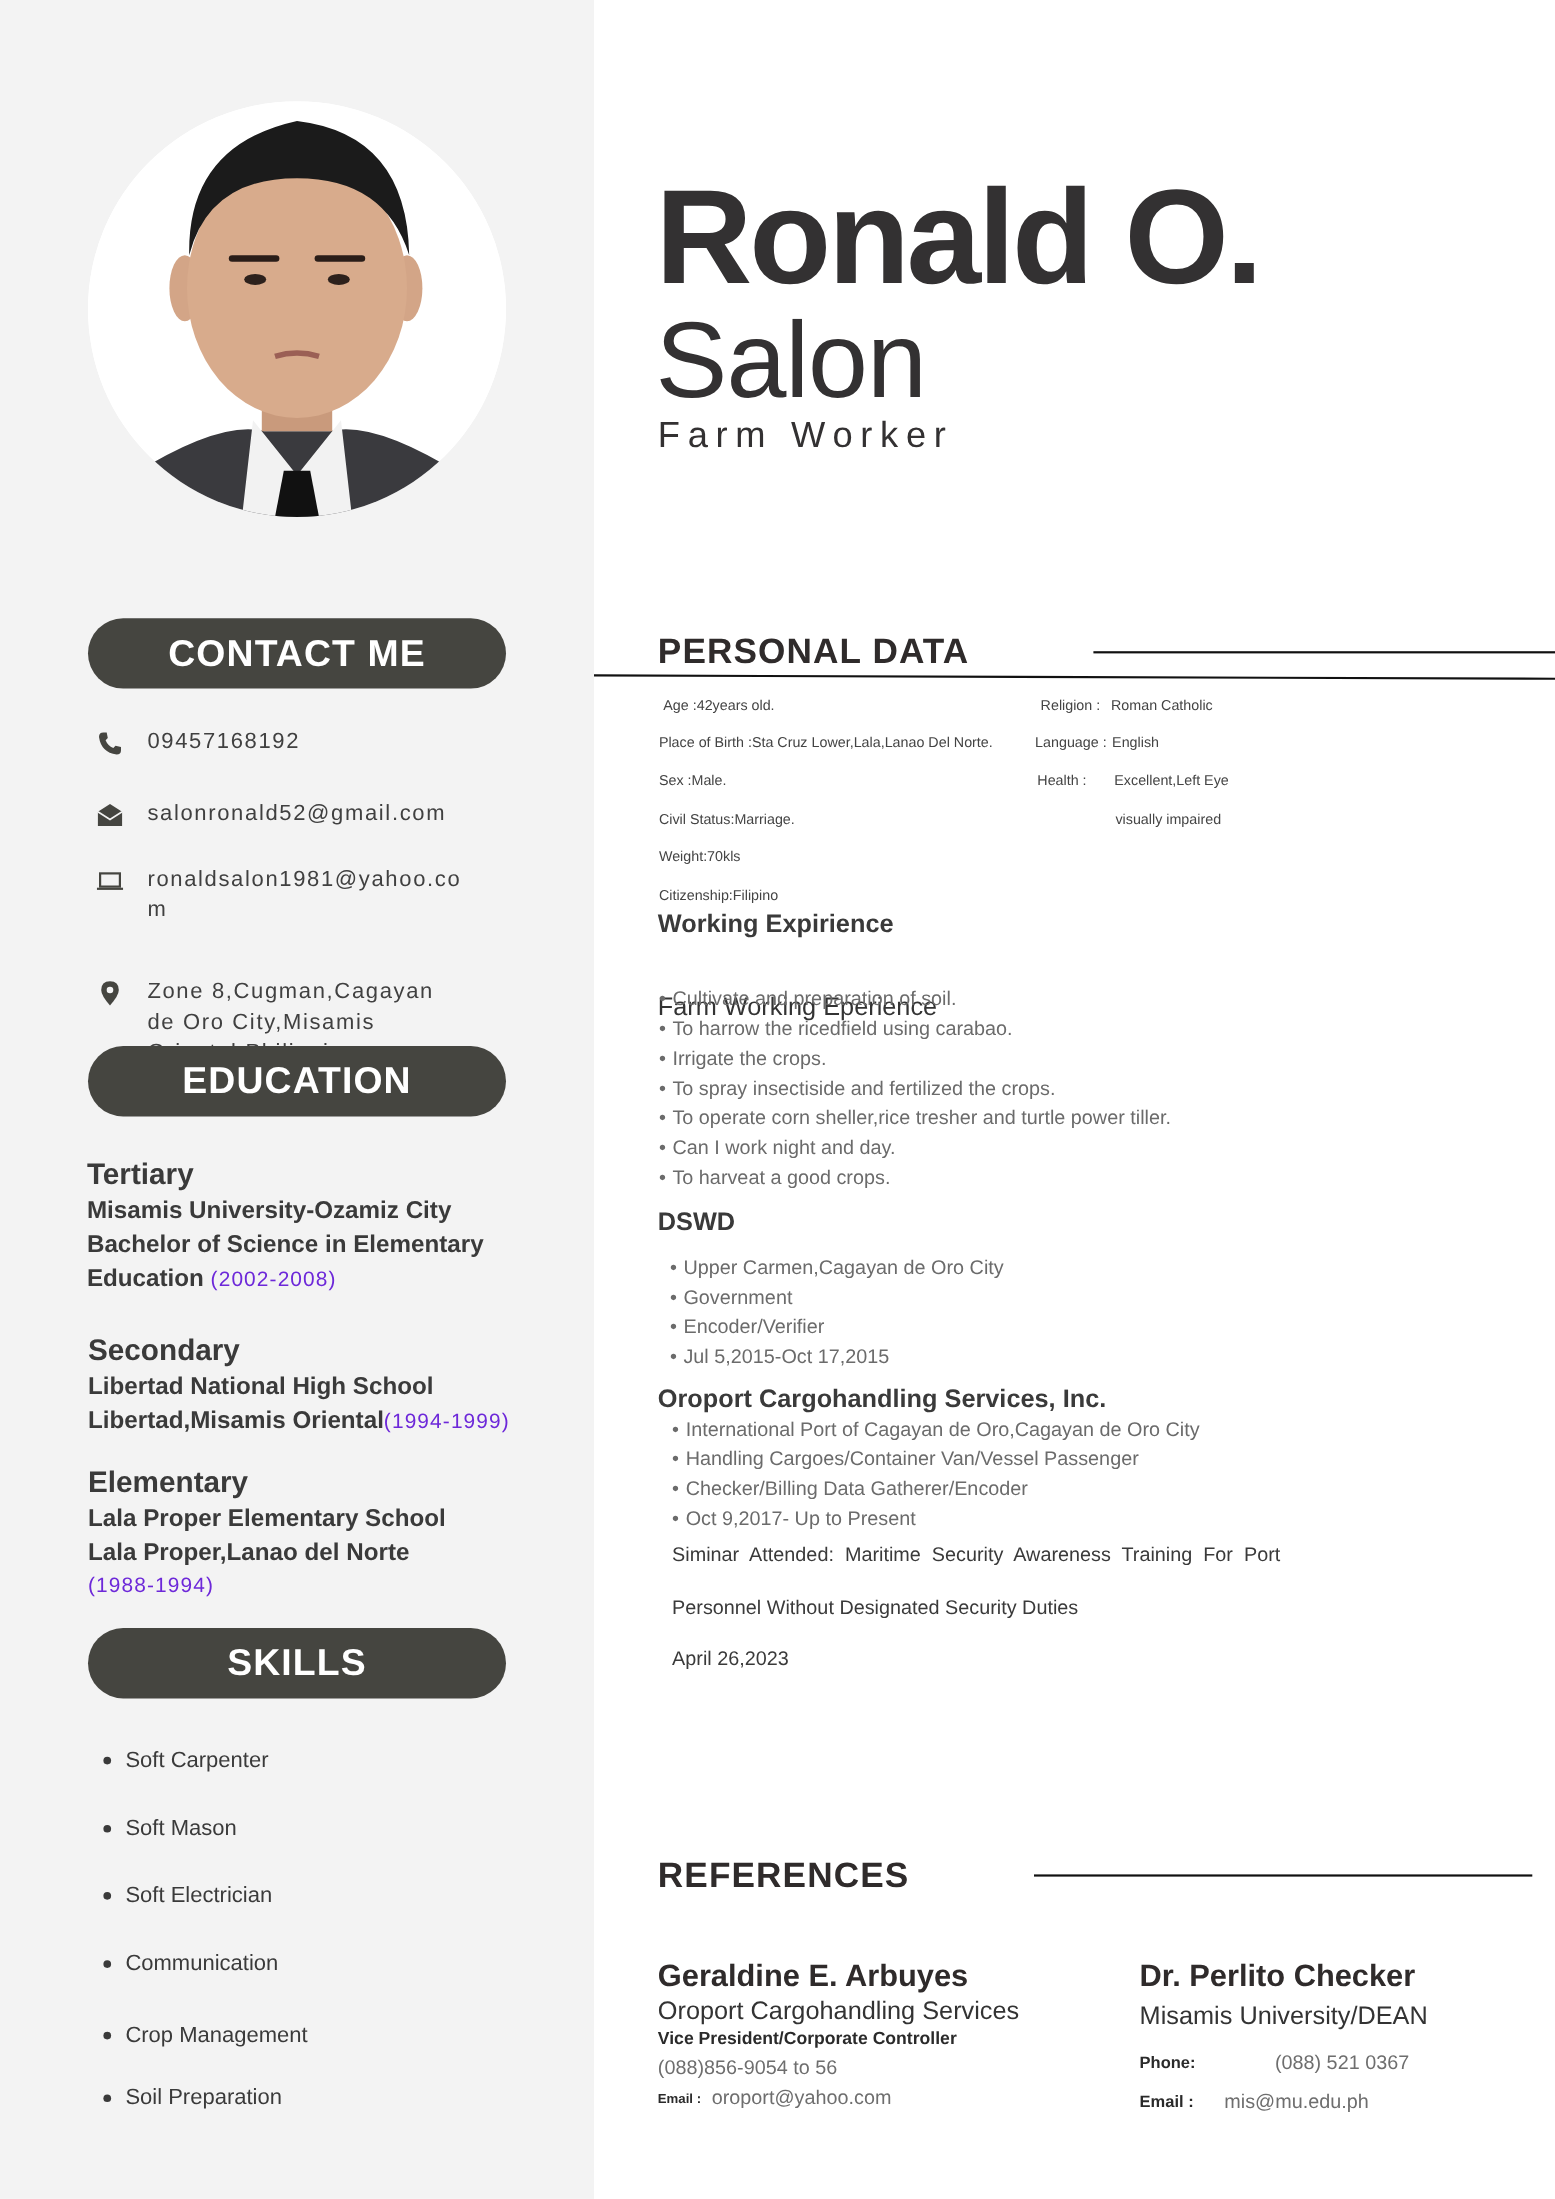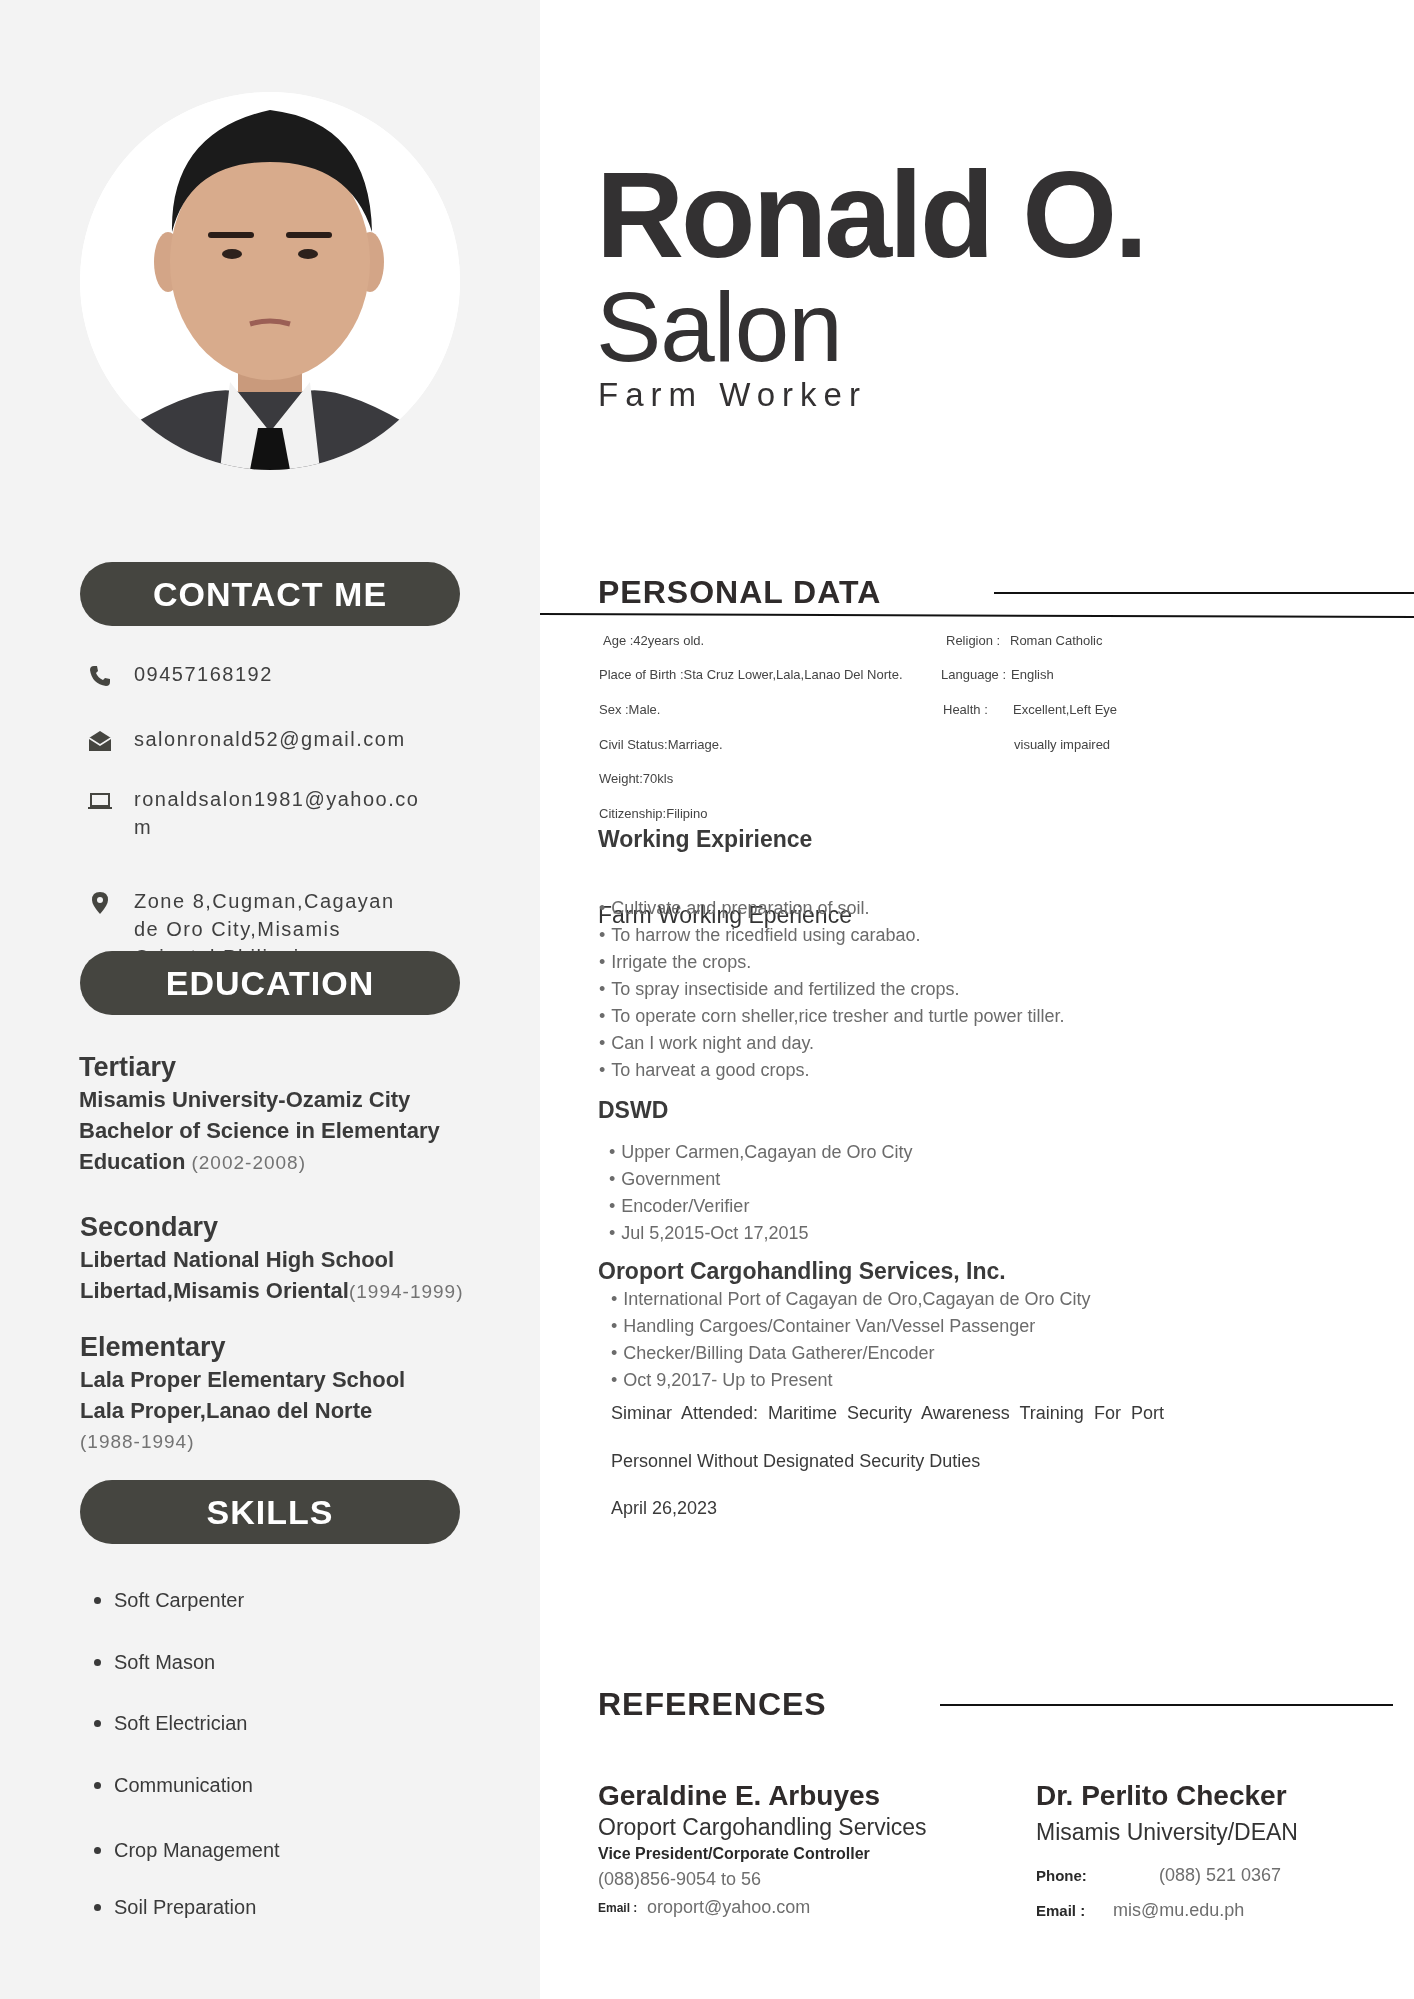--- a/index.html
+++ b/index.html
@@ -18,21 +18,21 @@
 
   
   .contact-row { position: absolute; left: 88px; display: flex; align-items: flex-start; }
   .contact-row .ic { width: 24px; height: 24px; margin-right: 22px; margin-top: 4px; flex: none; }
   .contact-row .txt { font-size: 20px; letter-spacing: 1.5px; color: #404040; line-height: 28px; width: 290px; word-break: break-all; }
 
   
   .edu { position: absolute; left: 79px; width: 440px; }
   .edu .lvl { font-size: 27px; font-weight: bold; color: #3a3a3a; line-height: 34px; }
   .edu .inst { font-size: 22px; font-weight: bold; color: #3a3a3a; line-height: 31px; }
-  .edu .yrs { font-size: 19px; font-weight: normal; color: #737373; letter-spacing: 1px; }
+  .edu .yrs { font-size: 19px; font-weight: normal; color: #6d28d9; letter-spacing: 1px; }
 
   
   .skill { position: absolute; left: 94px; display: flex; align-items: center; font-size: 20px; color: #3a3a3a; }
   .skill .dot { width: 7px; height: 7px; background: #3a3a3a; border-radius: 50%; margin-right: 13px; }
 
   
   .name1 { position: absolute; left: 596px; top: 150px; font-size: 122px; font-weight: bold; color: #333132; letter-spacing: -3px; line-height: 130px; }
   .name2 { position: absolute; left: 596px; top: 275px; font-size: 98px; color: #333132; line-height: 104px; letter-spacing: -1px; }
   .role { position: absolute; left: 598px; top: 376px; font-size: 33px; color: #333132; letter-spacing: 7px; }
 

